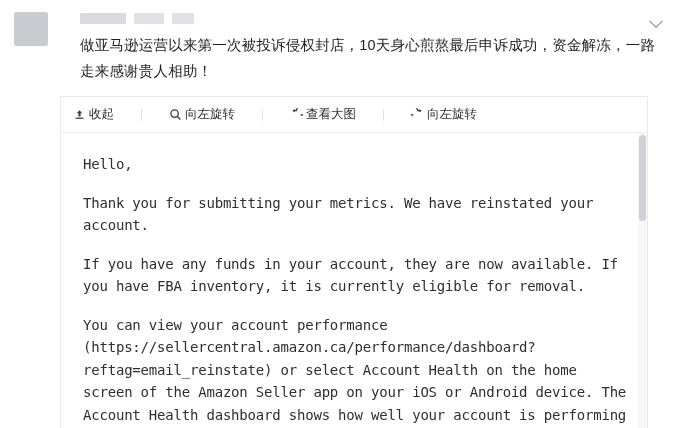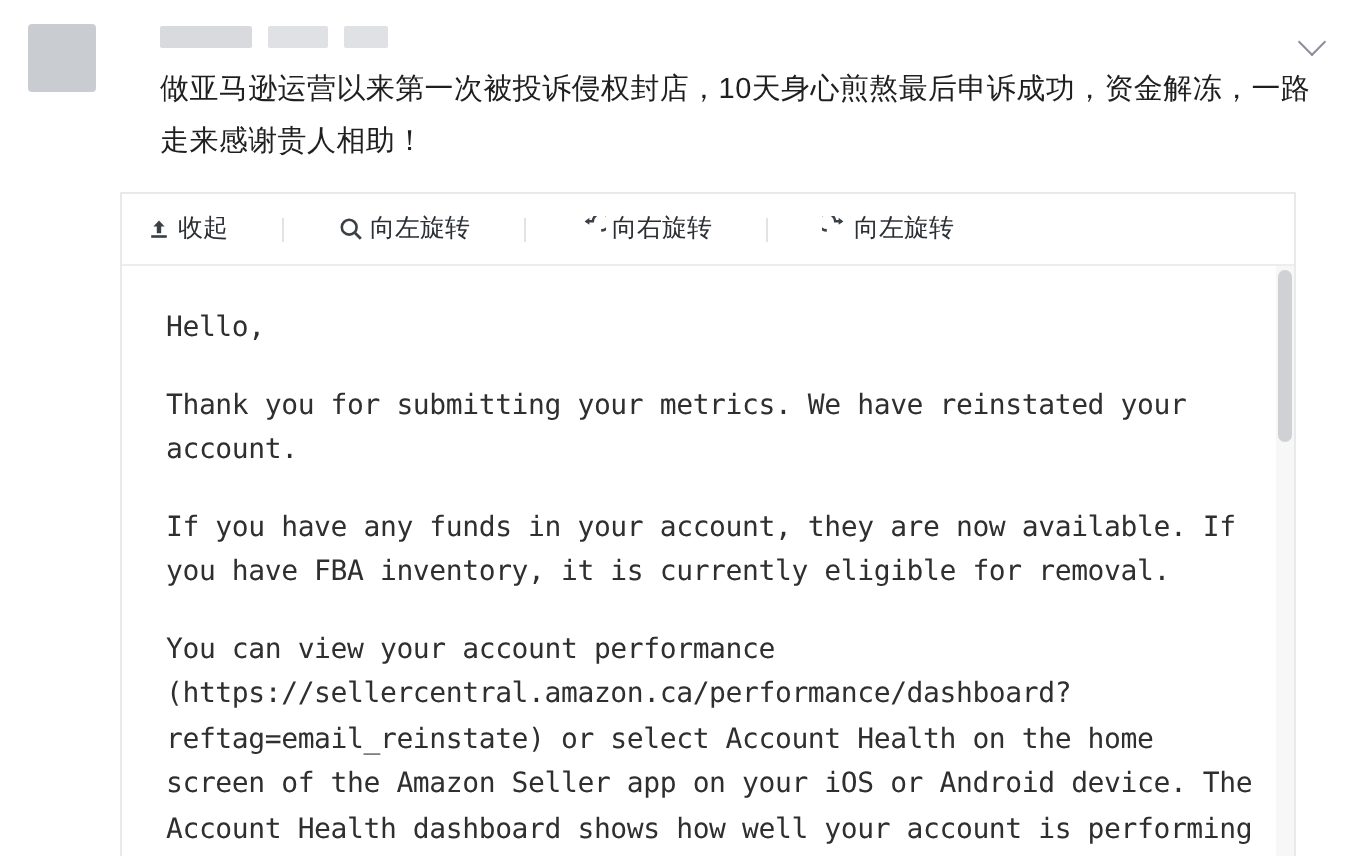--- a/index.html
+++ b/index.html
@@ -210,21 +210,21 @@
       </div>
       <div class="tool-sep"></div>
 
       <div class="tool-btn">
         <span class="tool-ico">
           <svg width="13" height="13" viewBox="0 0 13 13">
             <path d="M10.6 7.2 A4.2 4.2 0 1 0 6.4 2.6 H3.1" fill="none" stroke="#3b4046" stroke-width="1.3"></path>
             <path d="M4.7 0.9 L2.3 2.7 L4.7 4.4 Z" fill="#3b4046"></path>
           </svg>
         </span>
-        <span>向右旋转</span>
+        <span>查看大图</span>
       </div>
       <div class="tool-sep"></div>
 
       <div class="tool-btn">
         <span class="tool-ico">
           <svg width="13" height="13" viewBox="0 0 13 13">
             <path d="M2.4 7.2 A4.2 4.2 0 1 1 6.6 2.6 H9.9" fill="none" stroke="#3b4046" stroke-width="1.3"></path>
             <path d="M8.3 0.9 L10.7 2.7 L8.3 4.4 Z" fill="#3b4046"></path>
           </svg>
         </span>

